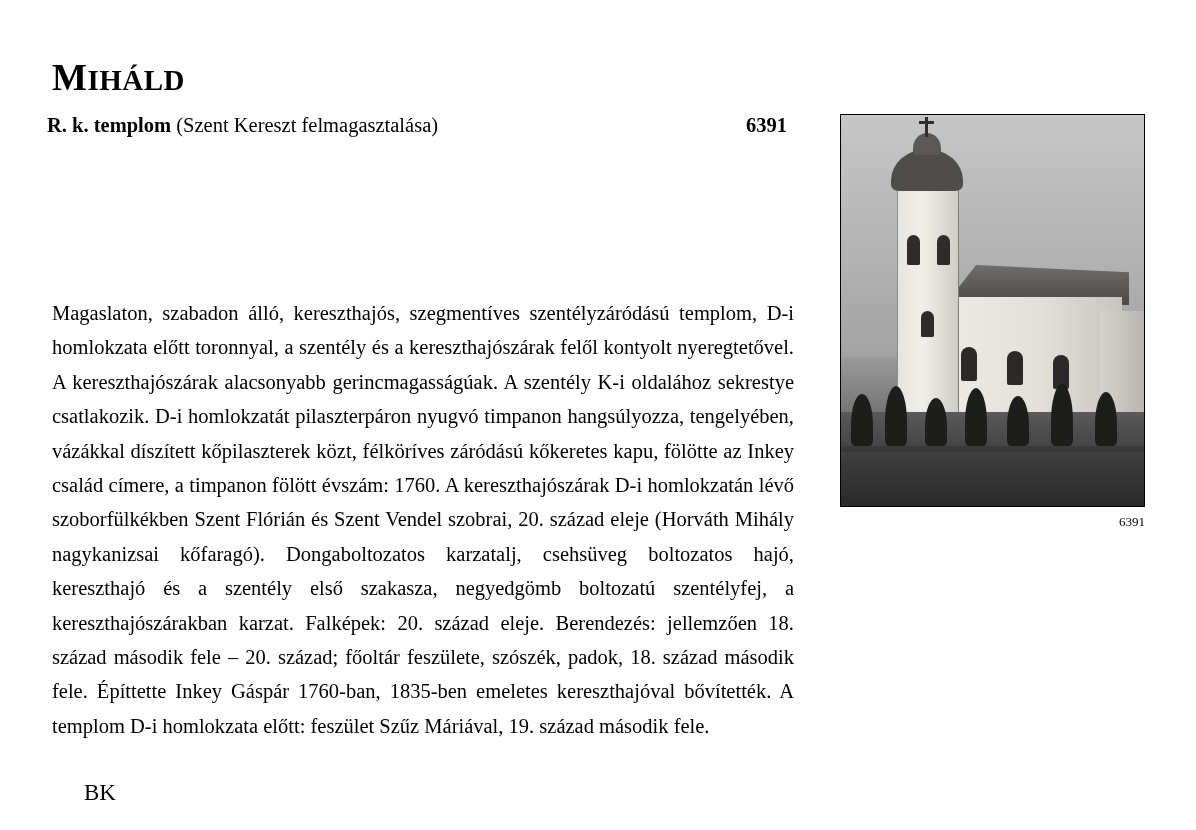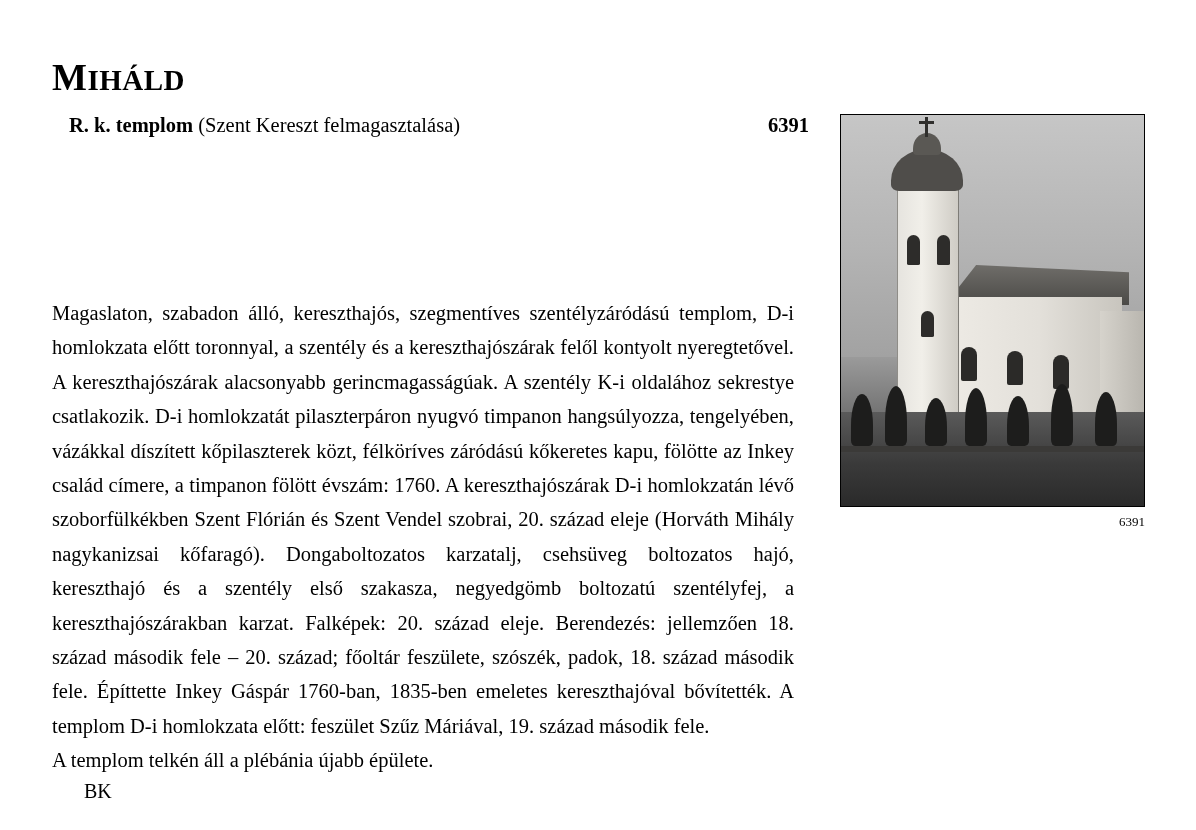--- a/index.html
+++ b/index.html
@@ -36,21 +36,21 @@
   .title .cap {
     font-size: 37px;
   }
   .title .smallcap {
     font-size: 29px;
   }
 
   
   .entry-head {
     position: absolute;
-    left: 69px;
+    left: 47px;
     top: 113px;
     width: 740px;
     font-size: 20.5px;
     line-height: 1.2;
   }
   .entry-head .name {
     font-weight: bold;
   }
   .entry-head .paren {
     font-weight: normal;
@@ -87,21 +87,21 @@
     margin: 0;
     text-align: justify;
   }
   .body-text .lastline {
     text-align: left;
   }
   .signature {
     position: absolute;
     left: 84px;
     top: 779px;
-    font-size: 20px;
+    font-size: 23px;
     line-height: 1.2;
     font-family: Liberation Serif, serif;
   }
 
   
   .figure {
     position: absolute;
     left: 840px;
     top: 114px;
     width: 305px;
@@ -231,21 +231,20 @@
 
   <div class="entry-head">
     <span class="name">R. k. templom</span>
     <span class="paren">(Szent Kereszt felmagasztalása)</span>
     <span class="idnum">6391</span>
   </div>
 
 
   <div class="body-text">
     <p>Magaslaton, szabadon álló, kereszthajós, szegmentíves szentélyzáródású templom, D-i homlokzata előtt toronnyal, a szentély és a kereszthajószárak felől kontyolt nyeregtetővel. A kereszthajószárak alacsonyabb gerincmagasságúak. A szentély K-i oldalához sekrestye csatlakozik. D-i homlokzatát pilaszterpáron nyugvó timpanon hangsúlyozza, tengelyében, vázákkal díszített kőpilaszterek közt, félköríves záródású kőkeretes kapu, fölötte az Inkey család címere, a timpanon fölött évszám: 1760. A kereszthajószárak D-i homlokzatán lévő szoborfülkékben Szent Flórián és Szent Vendel szobrai, 20. század eleje (Horváth Mihály nagykanizsai kőfaragó). Dongaboltozatos karzatalj, csehsüveg boltozatos hajó, kereszthajó és a szentély első szakasza, negyedgömb boltozatú szentélyfej, a kereszthajószárakban karzat. Falképek: 20. század eleje. Berendezés: jellemzően 18. század második fele – 20. század; főoltár feszülete, szószék, padok, 18. század második fele. Építtette Inkey Gáspár 1760-ban, 1835-ben emeletes kereszthajóval bővítették. A templom D-i homlokzata előtt: feszület Szűz Máriával, 19. század második fele.</p>
-    <p class="lastline">A templom telkén áll a plébánia újabb épülete.</p>
   </div>
   <div class="signature">BK</div>
 
   <figure class="figure" style="margin:0;">
     <div class="frame">
       <div class="photo">
         <div class="sky"></div>
         <div class="nave-roof"></div>
         <div class="nave"></div>
         <div class="apse"></div>

